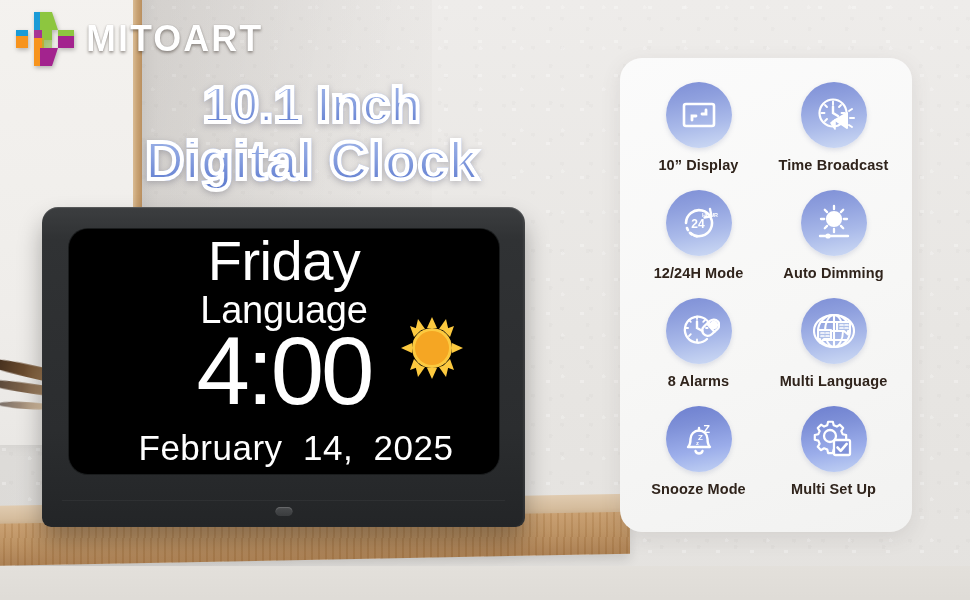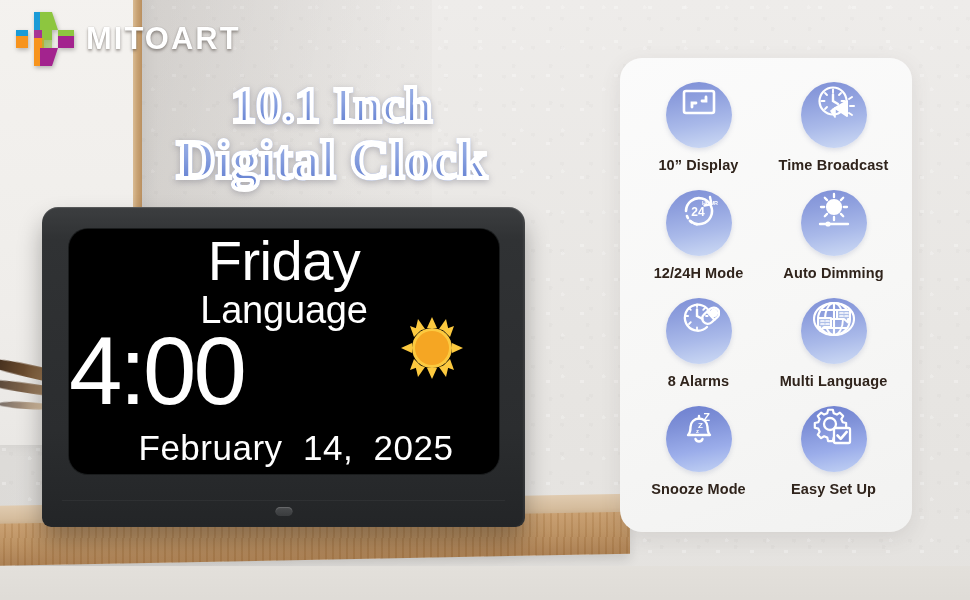--- a/index.html
+++ b/index.html
@@ -113,33 +113,32 @@
     display: flex;
     align-items: center;
     gap: 12px;
   }
   .logo-mark {
     position: relative;
     width: 62px; height: 62px;
     filter: drop-shadow(1px 2px 2px rgba(0,0,0,.25));
   }
   .brand-name {
-    font-size: 31px;
+    font-size: 36px;
     font-weight: bold;
     letter-spacing: 2px;
     color: #ffffff;
     text-shadow: 0 2px 3px rgba(60,50,45,.45), 0 0 1px rgba(0,0,0,.3);
   }
 
   
   .headline {
     position: absolute;
-    left: 132px; top: 80px;
+    left: 112px; top: 80px;
     width: 400px;
-    font-family: Liberation Serif, serif;
   }
   .headline-line {
     font-size: 52px;
     font-weight: bold;
     line-height: 1.02;
     letter-spacing: .5px;
     background: linear-gradient(180deg, #9fb4e8 0%, #8aa2e0 42%, #6f8ad6 75%, #5f7ccd 100%);
     -webkit-background-clip: text;
     background-clip: text;
     color: transparent;
@@ -210,20 +209,21 @@
     font-size: 38px;
     font-weight: 300;
     line-height: 1;
     letter-spacing: -.2px;
   }
   .scr-timerow {
     position: absolute;
     top: 98px; left: 0; right: 0;
     display: flex;
     align-items: flex-end;
+    justify-content: center;
   }
   .scr-time {
     color: #ffffff;
     font-size: 96px;
     font-weight: 400;
     line-height: .92;
     letter-spacing: -3px;
   }
   .scr-ampm {
     color: #ffffff;
@@ -271,21 +271,21 @@
     display: flex;
     flex-direction: column;
     align-items: center;
     justify-content: flex-start;
   }
   .feat-icon {
     width: 66px; height: 66px;
     border-radius: 50%;
     background: linear-gradient(170deg, #7e8fd6 0%, #8fa0de 28%, #a9b9e9 62%, #cfdcf5 100%);
     display: flex;
-    align-items: flex-start;
+    align-items: center;
     justify-content: center;
     box-shadow: 0 2px 5px rgba(90,100,150,.18);
   }
   .feat-icon.deep {
     background: linear-gradient(170deg, #6d7fcf 0%, #7f91d8 30%, #9badea 65%, #c3d3f4 100%);
   }
   .feat-label {
     margin-top: 9px;
     font-size: 14.5px;
     font-weight: bold;
@@ -537,19 +537,19 @@
 
       <div class="feat-cell">
         <div class="feat-icon deep">
           <svg width="42" height="42" viewBox="0 0 42 42" fill="none" stroke="#ffffff" stroke-width="2.3" stroke-linecap="round" stroke-linejoin="round">
             <path d="M18 5 h5 l.9 3.7 l3.3 1.4 l3.2 -2 l3.5 3.5 l-2 3.2 l1.4 3.3 l3.7 .9 v5 l-3.7 .9 l-1.4 3.3 l2 3.2 l-3.5 3.5 l-3.2 -2 l-3.3 1.4 l-.9 3.7 h-5 l-.9 -3.7 l-3.3 -1.4 l-3.2 2 l-3.5 -3.5 l2 -3.2 l-1.4 -3.3 l-3.7 -.9 v-5 l3.7 -.9 l1.4 -3.3 l-2 -3.2 l3.5 -3.5 l3.2 2 l3.3 -1.4 z" transform="translate(-2,-1) scale(.95)"></path>
             <circle cx="18" cy="19" r="6" transform="translate(-1,-1)"></circle>
             <rect x="21" y="22" width="16" height="15" rx="1.5" fill="#7f91d8" stroke="#ffffff" stroke-width="2.3"></rect>
             <path d="M24.5 29.5 l3.2 3.4 l6 -7" stroke-width="2.6"></path>
           </svg>
         </div>
-        <div class="feat-label">Easy Set Up</div>
+        <div class="feat-label">Multi Set Up</div>
       </div>
 
     </div>
   </div>
 
 </div>
 
 </body></html>

